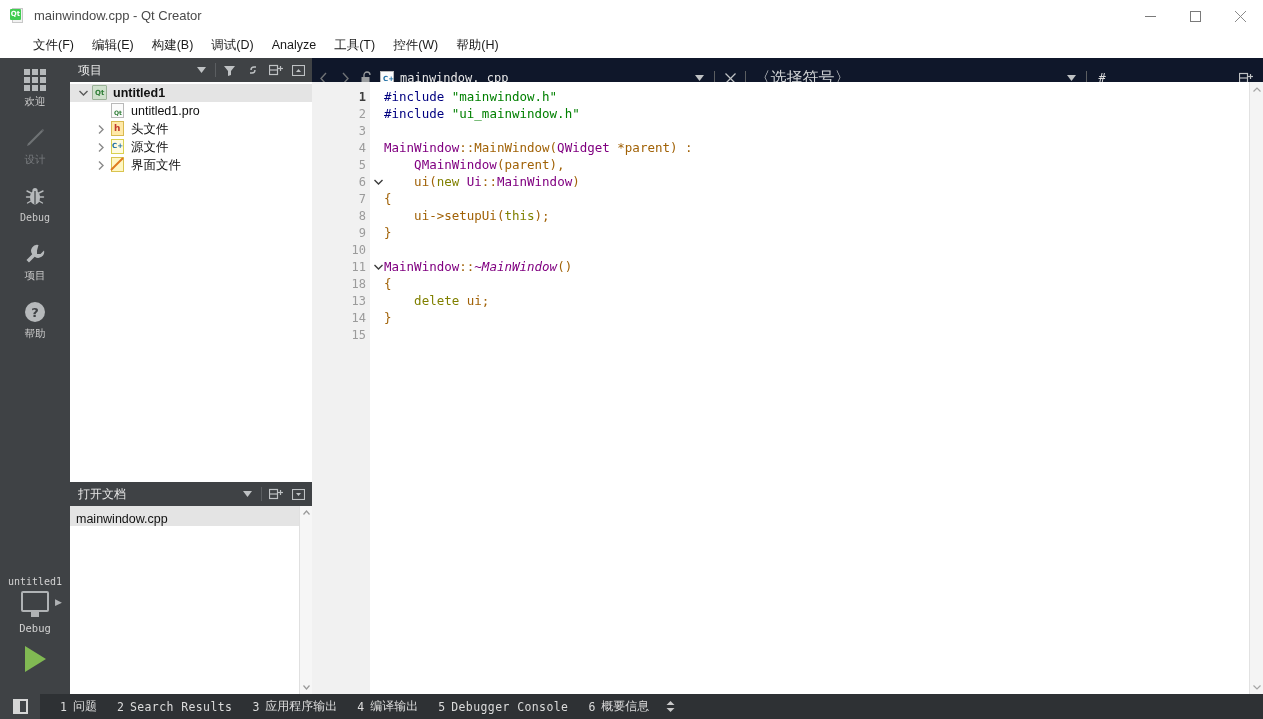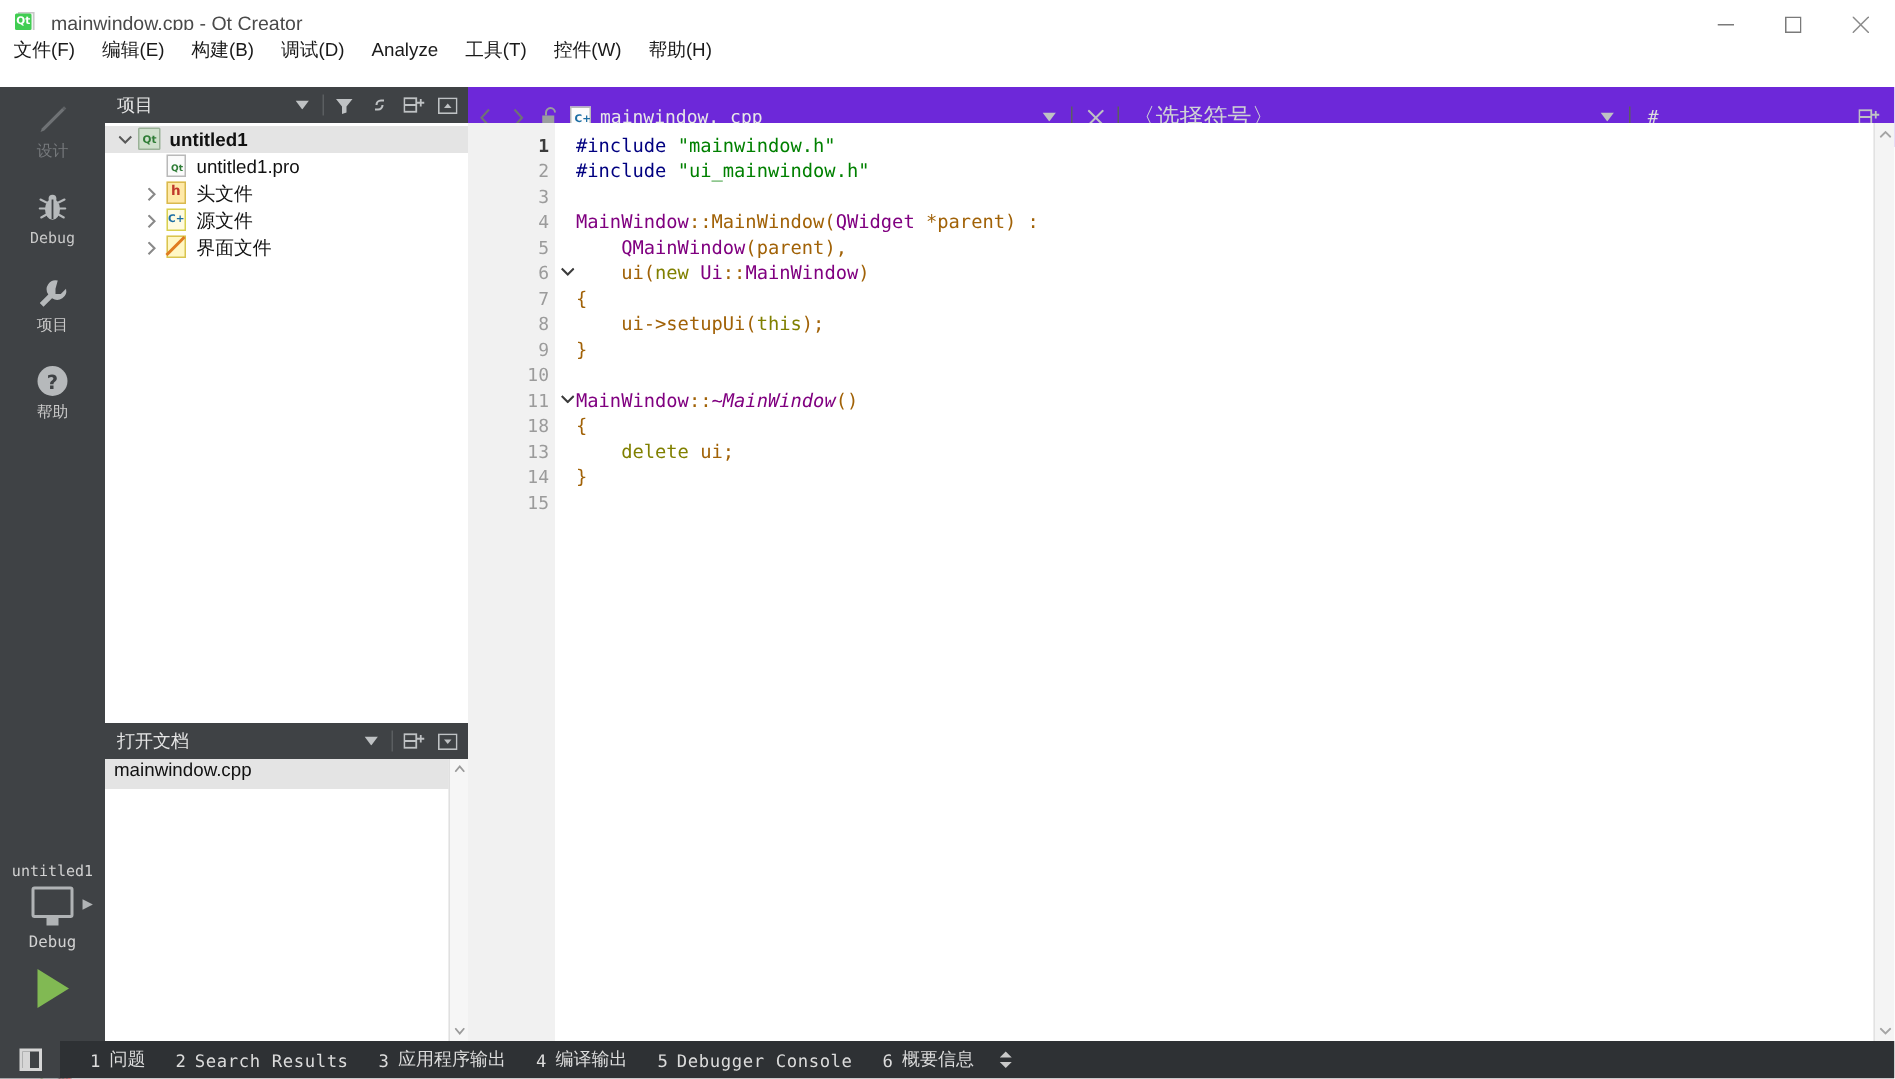--- a/index.html
+++ b/index.html
@@ -41,23 +41,23 @@
   }
   .win-buttons { position: absolute; right: 0; top: 0; height: 32px; display: flex; }
   .win-btn {
     width: 45px; height: 32px; display: flex; align-items: center; justify-content: center;
     color: #8a8a8a; font-size: 13px; font-family: "DejaVu Sans", sans-serif;
   }
   .win-btn svg { display: block; }
 
   
   .menubar {
-    position: absolute; left: 0; top: 20px; width: 1001px; height: 26px;
+    position: absolute; left: 0; top: 32px; width: 1001px; height: 26px;
     background: #ffffff; display: flex; align-items: center;
-    padding-left: 0;
+    padding-left: 24px;
   }
   .menu-item {
     padding: 3px 9px; font-size: 12.5px; color: #1a1a1a;
     font-family: "Liberation Sans", sans-serif; white-space: nowrap;
   }
 
   
   .modebar {
     position: absolute; left: 0; top: 58px; width: 70px; height: 643px;
     background: #3f4245;
@@ -129,29 +129,29 @@
   .ic-pro::after { content: "Qt"; position: absolute; left: 4px; top: 6px; font-size: 6px; color: #2f7d36; font-weight: bold; font-family:"DejaVu Sans", sans-serif; }
   .ic-h { width: 13px; height: 15px; background: #ffe9a8; border: 1px solid #d9b94f; margin-left:1px; }
   .ic-h::after { content: "h"; position: absolute; left: 4px; top: 2px; font-size: 9px; color: #c0392b; font-weight: bold; font-family:"DejaVu Sans", sans-serif; }
   .ic-cpp { width: 13px; height: 15px; background: #fffbe0; border: 1px solid #d9d04f; margin-left:1px; }
   .ic-cpp::after { content: "C+"; position: absolute; left: 2px; top: 3px; font-size: 7px; color: #1c6ea4; font-weight: bold; font-family:"DejaVu Sans", sans-serif; }
   .ic-ui { width: 13px; height: 15px; background: #fff7c4; border: 1px solid #d9c44f; margin-left:1px; overflow:hidden; }
   .ic-ui::after { content:""; position:absolute; left:1px; top:12px; width:17px; height:2px; background:#e07c20; transform:rotate(-45deg); transform-origin: left center;}
 
   
   .docspanel { position: absolute; left: 70px; top: 482px; width: 242px; height: 212px; background: #ffffff; }
-  .doc-row { height: 20px; display: flex; align-items: flex-start; padding-left: 6px; font-size: 12.5px; color: #111; background: #e4e4e4; }
+  .doc-row { height: 20px; display: flex; align-items: flex-end; padding-left: 6px; font-size: 12.5px; color: #111; background: #e4e4e4; }
   .docs-scroll { position: absolute; right: 0; top: 24px; width: 13px; bottom: 0; background: #f6f6f6; border-left: 1px solid #e0e0e0; }
   .sc-arrow { width: 13px; height: 13px; display:flex; align-items:center; justify-content:center; color:#9a9a9a; font-size: 9px; }
   .sc-arrow.bottom { position: absolute; bottom: 0; }
 
   
   .editor-wrap { position: absolute; left: 312px; top: 58px; width: 951px; height: 636px; background: #ffffff; }
   .editor-toolbar {
-    height: 40px; background: #6d28d9; display: flex; align-items: center;
+    height: 40px; background: #0f172a; display: flex; align-items: center;
     color: #d8d8d8; font-size: 12px; justify-content: center;
   }
   .etool { width: 22px; height: 24px; display: flex; align-items: center; justify-content: center; color: #9a9d9f; font-size: 13px; }
   .etool.dim { color: #6f7275; }
   .efile { display: flex; align-items: center; gap: 6px; padding-left: 2px; }
   .efile .fname { font-family: "DejaVu Sans Mono", monospace; font-size: 12px; color: #e8e8e8; letter-spacing: 0px;}
   .ic-cpp-sm { width: 14px; height: 15px; background: #fcfcfc; border: 1px solid #b9b9b9; position: relative; flex:none; }
   .ic-cpp-sm::after { content:"C+"; position:absolute; left:2px; top:3px; font-size:7px; font-weight:bold; color:#1c6ea4; font-family:"DejaVu Sans", sans-serif; }
   .esep { width: 1px; height: 15px; background: #5b5e61; margin: 0 4px; }
   .esym { font-family: "Liberation Sans", sans-serif; font-size: 16px; color: #cfd2d4; padding-left: 4px; }
@@ -243,20 +243,36 @@
     <div class="menu-item">构建(B)</div>
     <div class="menu-item">调试(D)</div>
     <div class="menu-item">Analyze</div>
     <div class="menu-item">工具(T)</div>
     <div class="menu-item">控件(W)</div>
     <div class="menu-item">帮助(H)</div>
   </div>
 
   <div class="modebar">
 
+    <div class="mode-item">
+      <div class="mode-icon">
+        <div class="ico-grid">
+            <i></i>
+            <i></i>
+            <i></i>
+            <i></i>
+            <i></i>
+            <i></i>
+            <i></i>
+            <i></i>
+            <i></i>
+          </div>
+      </div>
+      <div class="mode-label">欢迎</div>
+    </div>
 
 
     <div class="mode-item disabled">
       <div class="mode-icon">
         <svg width="24" height="24" viewBox="0 0 24 24">
           <path d="M4 20 L6.5 19 L20 5.5 L18.5 4 L5 17.5 Z" fill="#6f7275"></path>
           <path d="M18.5 4 L20 5.5 L21.2 4.3 L19.7 2.8 Z" fill="#5f6265"></path>
         </svg>
       </div>
       <div class="mode-label">设计</div>

